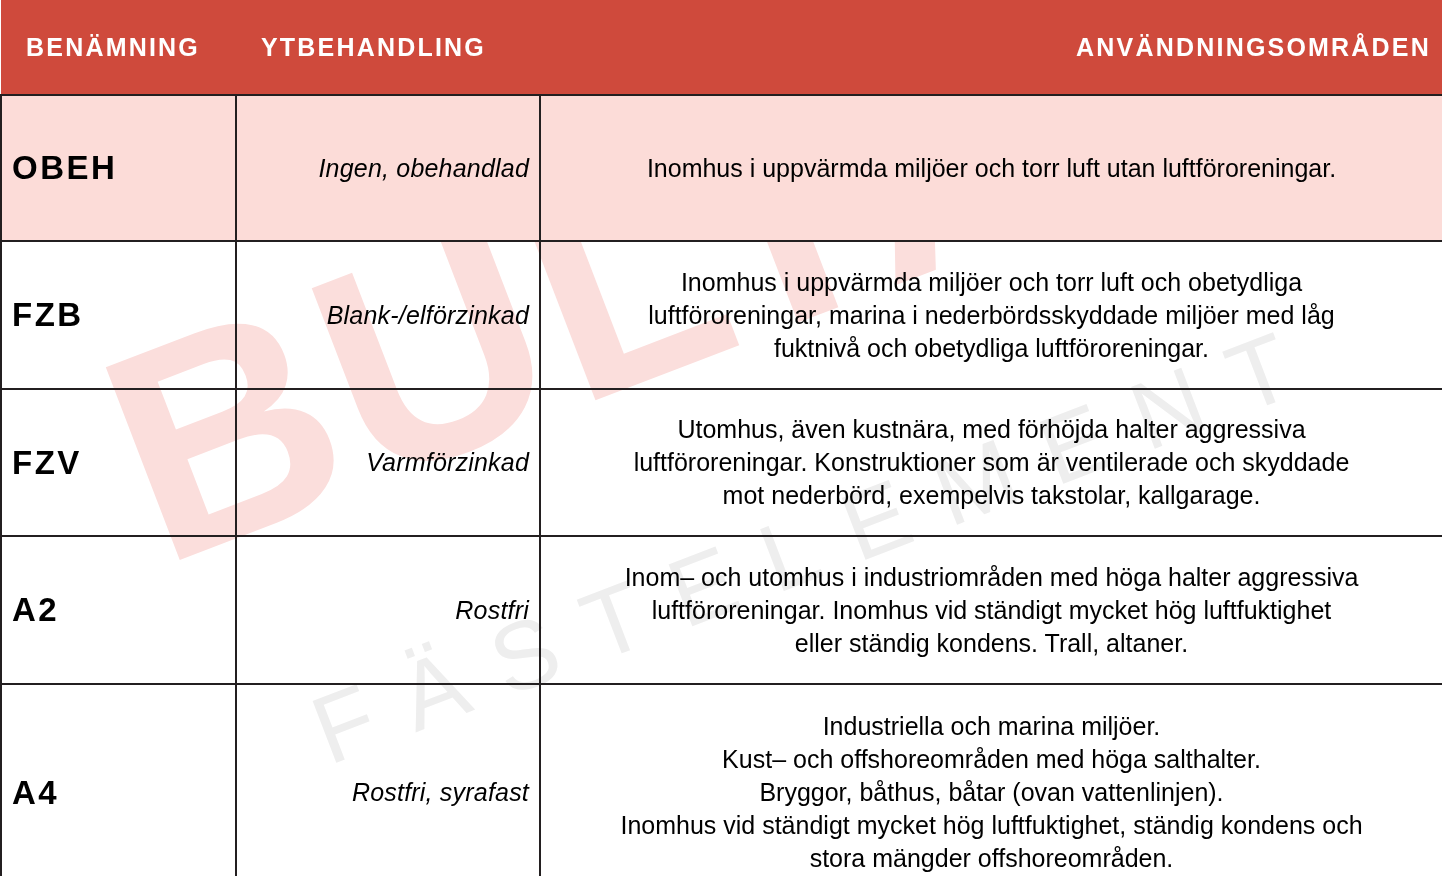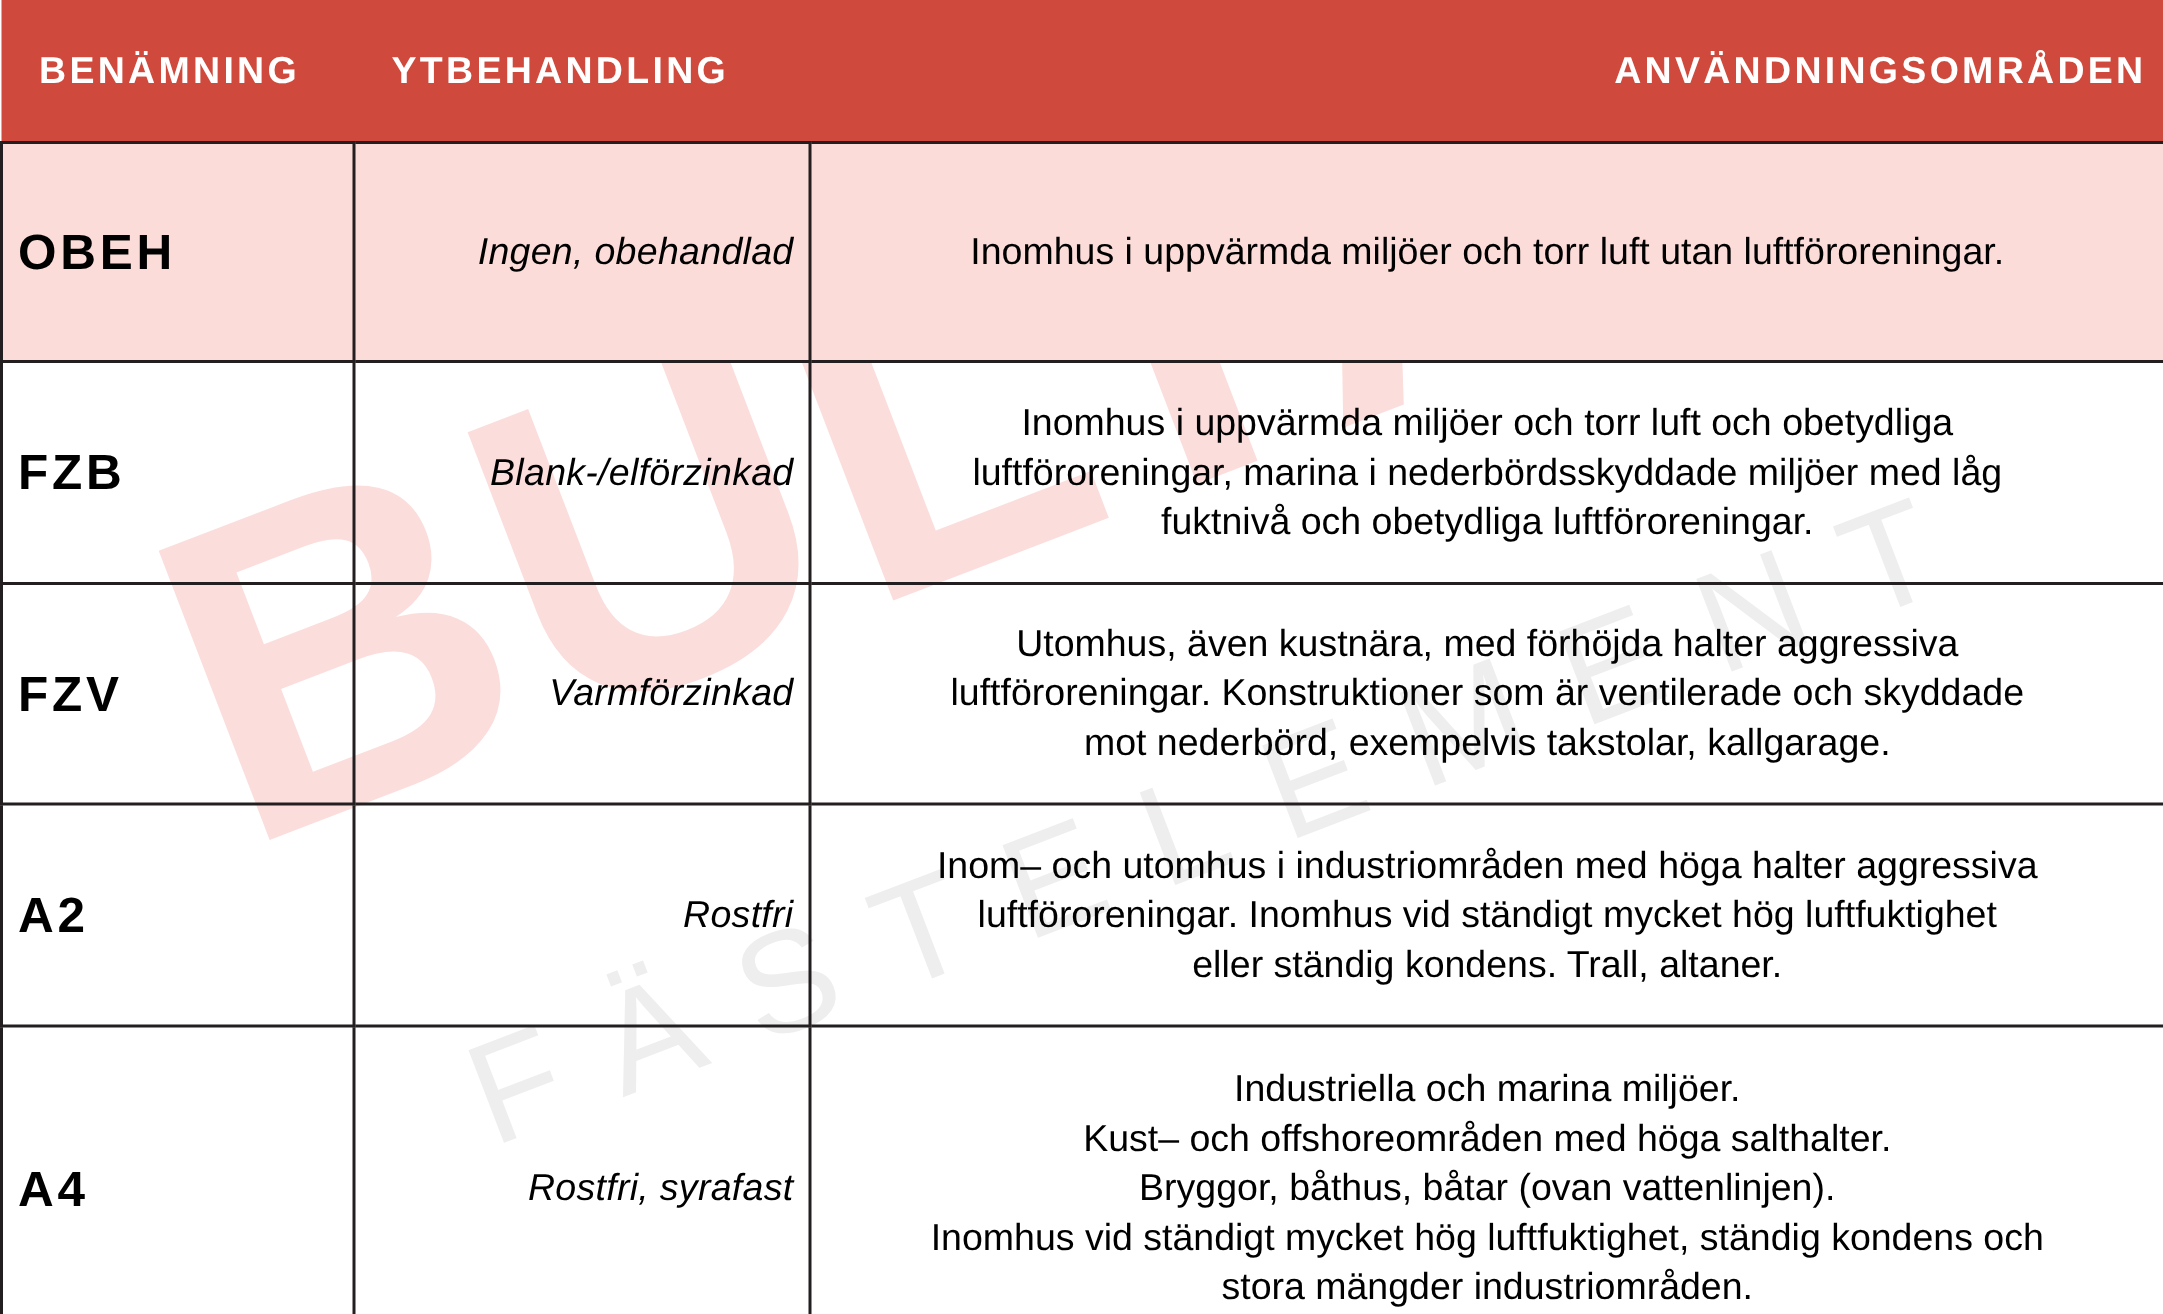--- a/index.html
+++ b/index.html
@@ -200,21 +200,21 @@
         </tr>
 
         <tr class="r-a4">
           <td class="cell-name">A4</td>
           <td class="cell-treat">Rostfri, syrafast</td>
           <td class="cell-use">
             <span class="use-line">Industriella och marina miljöer.</span>
             <span class="use-line">Kust– och offshoreområden med höga salthalter.</span>
             <span class="use-line">Bryggor, båthus, båtar (ovan vattenlinjen).</span>
             <span class="use-line">Inomhus vid ständigt mycket hög luftfuktighet, ständig kondens och</span>
-            <span class="use-line">stora mängder industriområden.</span>
+            <span class="use-line">stora mängder offshoreområden.</span>
           </td>
         </tr>
 
       </tbody>
     </table>
   </div>
 
 </div>
 
 </body></html>

